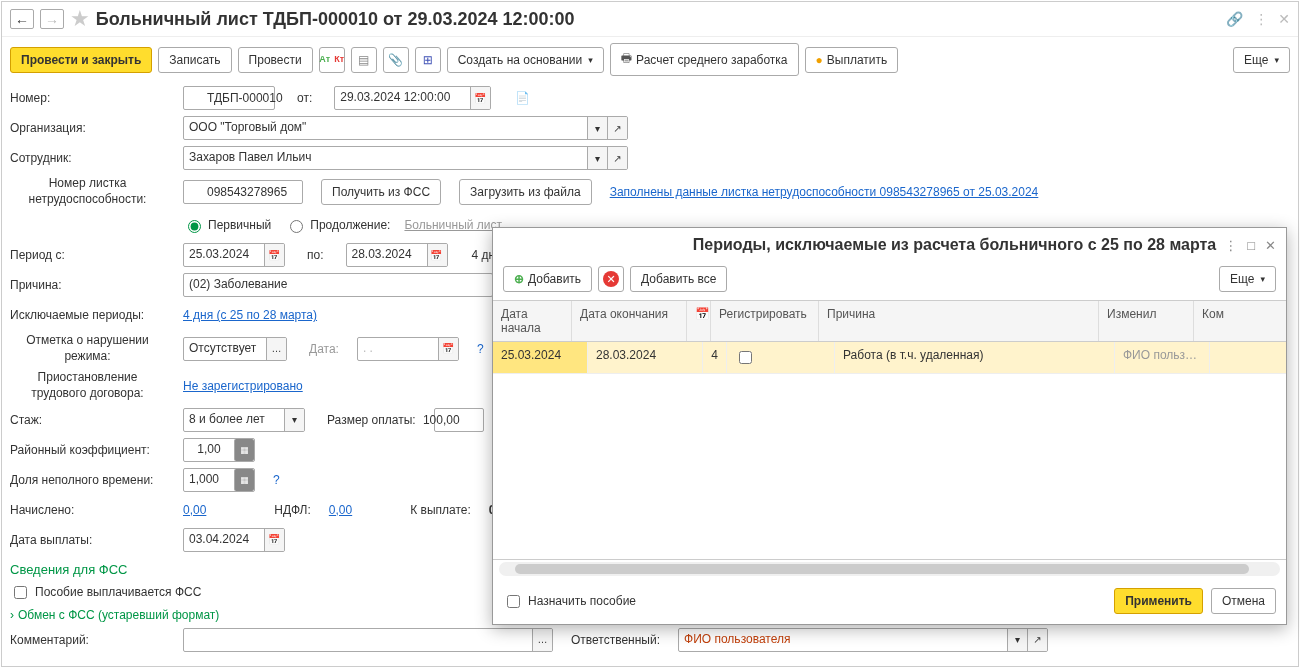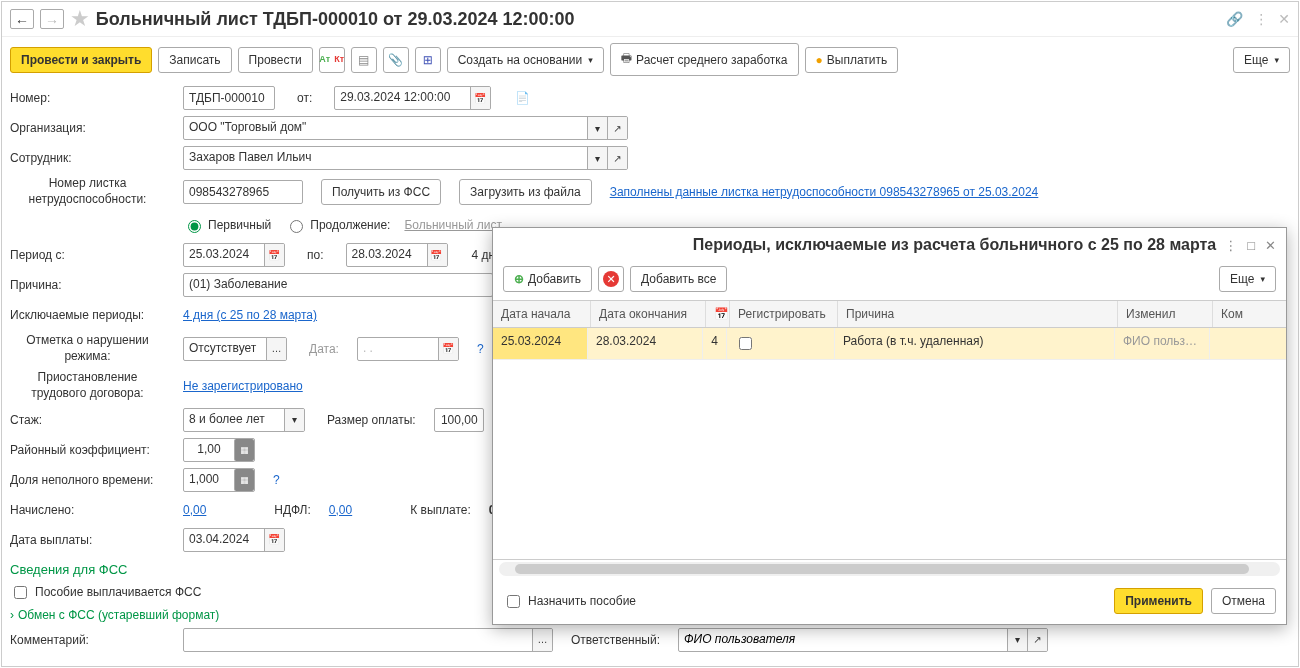--- a/index.html
+++ b/index.html
@@ -115,21 +115,21 @@
   }
   .form-label-multi {
     width: 155px;
     flex-shrink: 0;
     color: #333;
     line-height: 1.3;
     text-align: center;
   }
   .field {
     border: 1px solid #aaa;
-    padding: 3px 5px;
+    padding: 3px 23px;
     height: 24px;
     font-size: 12px;
     background: #fff;
     display: inline-flex;
     align-items: center;
     border-radius: 2px;
   }
   .field-with-btns {
     display: inline-flex;
     border: 1px solid #aaa;
@@ -387,21 +387,21 @@
       <span class="field-with-btns">
         <span class="field-text" style="width:80px">28.03.2024</span>
         <span class="field-btn">📅</span>
       </span>
       <span style="margin-left:6px">4 дня</span>
     </div>
 
     <div class="form-row">
       <span class="form-label">Причина:</span>
       <span class="field-with-btns" style="width:310px">
-        <span class="field-text" style="flex:1">(01) Заболевание</span>
+        <span class="field-text" style="flex:1">(02) Заболевание</span>
       </span>
     </div>
 
     <div class="form-row">
       <span class="form-label">Исключаемые периоды:</span>
       <span class="link">4 дня (с 25 по 28 марта)</span>
     </div>
 
     <div class="form-row">
       <span class="form-label-multi">Отметка о нарушении режима:</span>
@@ -479,21 +479,21 @@
     </div>
 
     <div class="form-row">
       <span class="form-label">Комментарий:</span>
       <span class="field-with-btns" style="width:370px">
         <span class="field-text" style="flex:1"></span>
         <span class="field-btn">…</span>
       </span>
       <span>Ответственный:</span>
       <span class="field-with-btns" style="width:370px">
-        <span class="field-text" style="flex:1;color:#000000;font-style:italic">ФИО пользователя</span>
+        <span class="field-text" style="flex:1;color:#c2410c;">ФИО пользователя</span>
         <span class="field-btn">▾</span>
         <span class="field-btn">↗</span>
       </span>
     </div>
   </div>
 
   <div class="modal">
     <div class="modal-title">
       <span class="modal-title-text">Периоды, исключаемые из расчета больничного с 25 по 28 марта</span>
       <div class="modal-title-icons">
@@ -509,21 +509,21 @@
         </span>
       <span class="btn btn-icon">
           <span class="icon-red-x">✕</span>
         </span>
       <span class="btn">Добавить все</span>
       <span class="spacer"></span>
       <span class="btn caret-down">Еще</span>
     </div>
     <div class="table">
       <div class="thead">
-        <span class="th" style="width:98px">Дата начала</span>
+        <span class="th" style="width:79px">Дата начала</span>
         <span class="th" style="width:115px">Дата окончания</span>
         <span class="th" style="width:24px;text-align:center">📅</span>
         <span class="th" style="width:108px">Регистрировать</span>
         <span class="th" style="width:280px">Причина</span>
         <span class="th" style="width:95px">Изменил</span>
         <span class="th" style="flex:1;border-right:none">Ком</span>
       </div>
       <div class="trow">
         <span class="td td-highlight" style="width:95px">25.03.2024</span>
         <span class="td" style="width:115px">28.03.2024</span>

